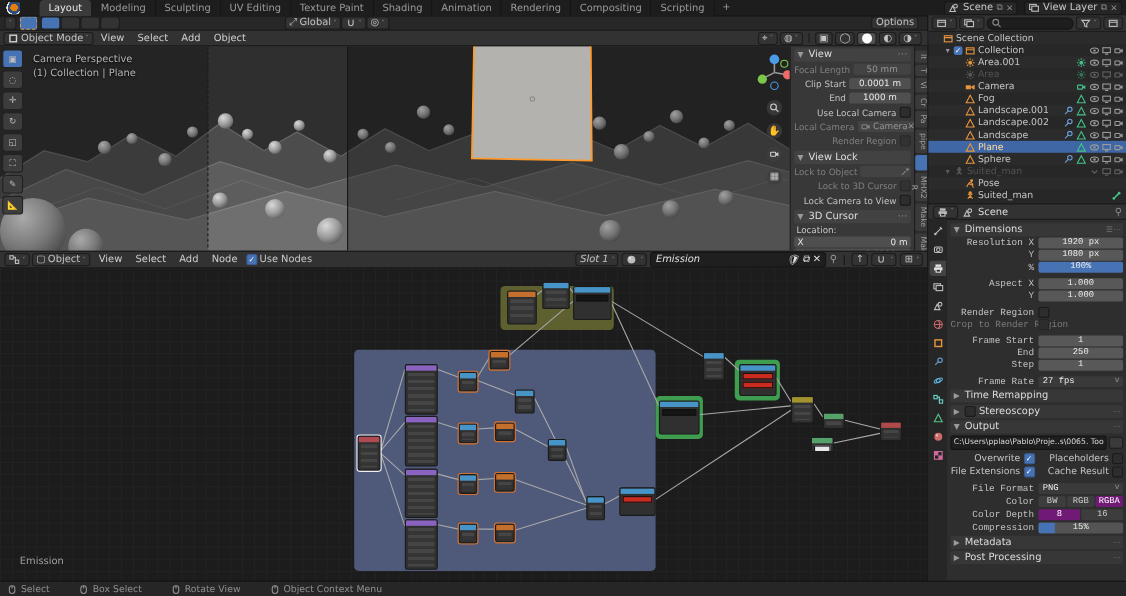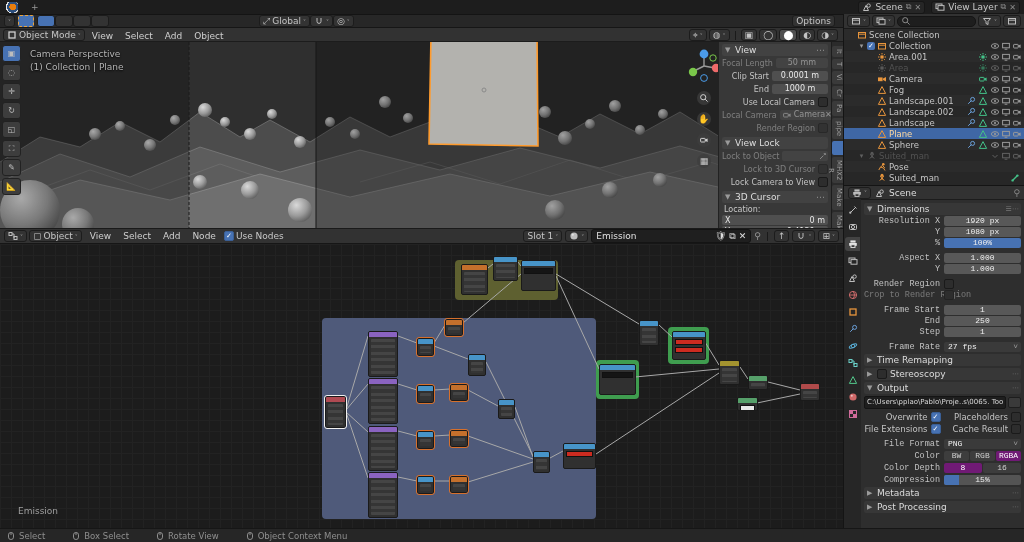--- a/index.html
+++ b/index.html
@@ -33,21 +33,21 @@
   .orow.sel{background:#3f67a5;}
   .orow.sel .olabel{color:#fff;}
   .orow.dim .olabel{color:#7a7a7a;}
   .olabel{color:#c4c4c4;font-size:8.5px;white-space:nowrap;overflow:hidden;flex:1;}
   .orow.sel .olabel{color:#ffd9a0;}
   .obtns{display:flex;gap:1px;}
   .exp{color:#9a9a9a;font-size:7px;width:7px;text-align:center;}
   .ocb{width:8px;height:8px;background:#4772b3;border-radius:2px;color:#fff;font-size:7px;line-height:8px;text-align:center;}
   
   #vp{left:0;top:28px;width:843px;height:200px;background:#2e2e2e;}
-  #vp-header{height:14px;background:#323232;display:flex;align-items:flex-end;border-bottom:1px solid #1c1c1c;box-sizing:border-box;padding:0 3px;gap:1px;}
+  #vp-header{height:14px;background:#323232;display:flex;align-items:center;border-bottom:1px solid #1c1c1c;box-sizing:border-box;padding:0 3px;gap:1px;}
   #vp-body{position:absolute;left:0;top:14px;width:843px;height:186px;overflow:hidden;}
   #vp-overlay{position:absolute;left:30px;top:6px;color:#b4b4b4;line-height:13px;text-shadow:0 1px 2px #000;}
   #vp-tools{position:absolute;left:2px;top:3px;display:flex;flex-direction:column;gap:2px;}
   .vtool{width:17px;height:15px;background:#3d3d3d;border:1px solid #222;border-radius:3px;display:flex;align-items:center;justify-content:center;color:#bdbdbd;font-size:8px;}
   .vtool.active{background:#4772b3;}
   #vp-nav{position:absolute;left:686px;top:6px;display:flex;flex-direction:column;align-items:center;gap:7px;}
   .navbtn{width:14px;height:14px;border-radius:50%;background:#3d3d3dcc;display:flex;align-items:center;justify-content:center;}
   
   #npanel{position:absolute;right:12px;top:0;width:113px;height:186px;background:#383838;border-left:1px solid #222;box-sizing:border-box;padding:2px 3px;overflow:hidden;}
   .panel-h{background:#424242;border-radius:2px;height:12px;display:flex;align-items:center;gap:3px;padding:0 3px;color:#dedede;margin-top:3px;}
@@ -113,20 +113,32 @@
   .sb-item{display:flex;align-items:center;gap:3px;margin-right:26px;font-size:8.5px;}
   #sb-right{margin-left:auto;font-size:8.5px;color:#909090;white-space:nowrap;}
   .vr{width:1px;height:9px;background:#1a1a1a;margin:0 3px;}
   .hmenu{padding:0 6px;color:#cfcfcf;}
 </style>
 </head>
 <body>
 
 <div class="abs" id="topbar">
   <div class="logo"></div>
+  <div id="tb-tabs">
+      <span class="ws-tab active">Layout</span>
+      <span class="ws-tab">Modeling</span>
+      <span class="ws-tab">Sculpting</span>
+      <span class="ws-tab">UV Editing</span>
+      <span class="ws-tab">Texture Paint</span>
+      <span class="ws-tab">Shading</span>
+      <span class="ws-tab">Animation</span>
+      <span class="ws-tab">Rendering</span>
+      <span class="ws-tab">Compositing</span>
+      <span class="ws-tab">Scripting</span>
+    </div>
   <span class="ws-add">+</span>
   <div id="tb-right">
     <div class="selector">
       <span id="ic-scene-sel">
           <svg width="10" height="10" viewBox="0 0 10 10" style="display:block">
             <circle cx="6.6" cy="3.6" r="1.7" fill="none" stroke="#bdbdbd"></circle>
             <path d="M1.5 8.5 4 3.5 6.5 8.5Z" fill="none" stroke="#bdbdbd"></path>
           </svg>
         </span>
       <span>Scene</span>
@@ -940,21 +952,21 @@
         <span class="caret">˅</span>
       </div>
     <nav id="ne-menus" style="display:flex;">
         <span class="hmenu">View</span>
         <span class="hmenu">Select</span>
         <span class="hmenu">Add</span>
         <span class="hmenu">Node</span>
       </nav>
     <span class="cb on">✓</span>
     <span>Use Nodes</span>
-    <div style="margin-left:auto;display:flex;gap:3px;align-items:center;">
+    <div style="margin-left:auto;display:flex;gap:3px;align-items:center;font-style:italic;">
       <div class="chip">
           <span>Slot 1</span>
           <span class="caret">˅</span>
         </div>
       <div class="chip">
           <span id="ic-matball">
             <svg width="10" height="10" viewBox="0 0 10 10" style="display:block">
               <circle cx="5" cy="5" r="3.6" fill="#bdbdbd"></circle>
               <circle cx="3.8" cy="3.8" r="1" fill="#fff" opacity=".6"></circle>
             </svg>

